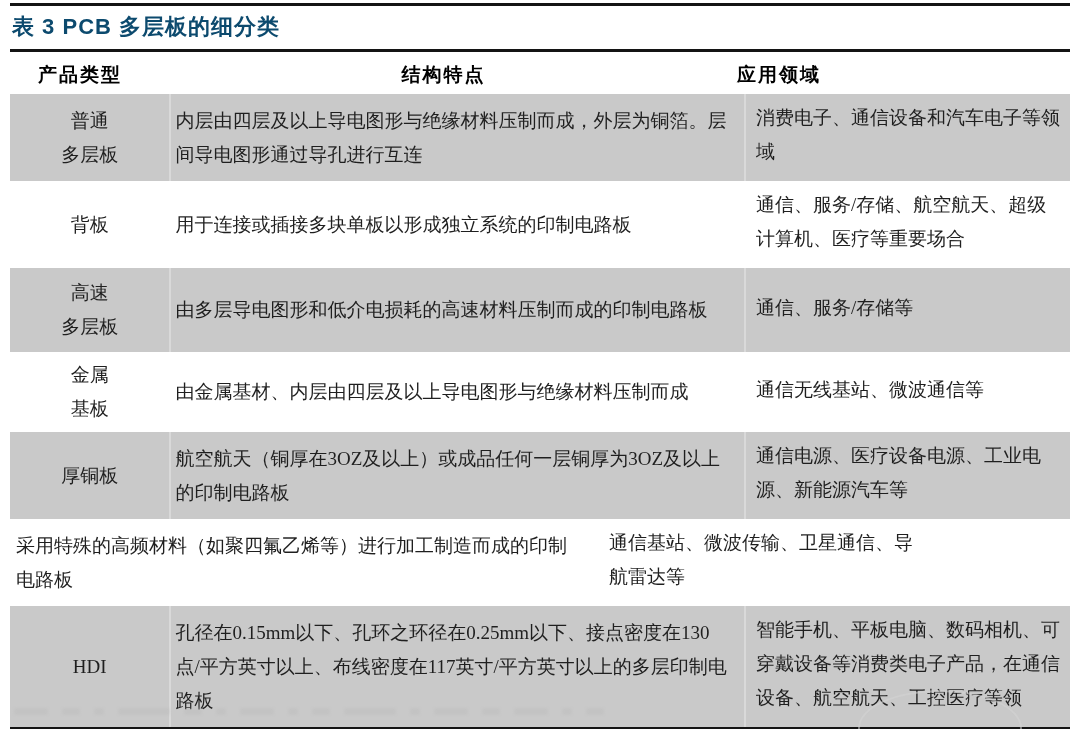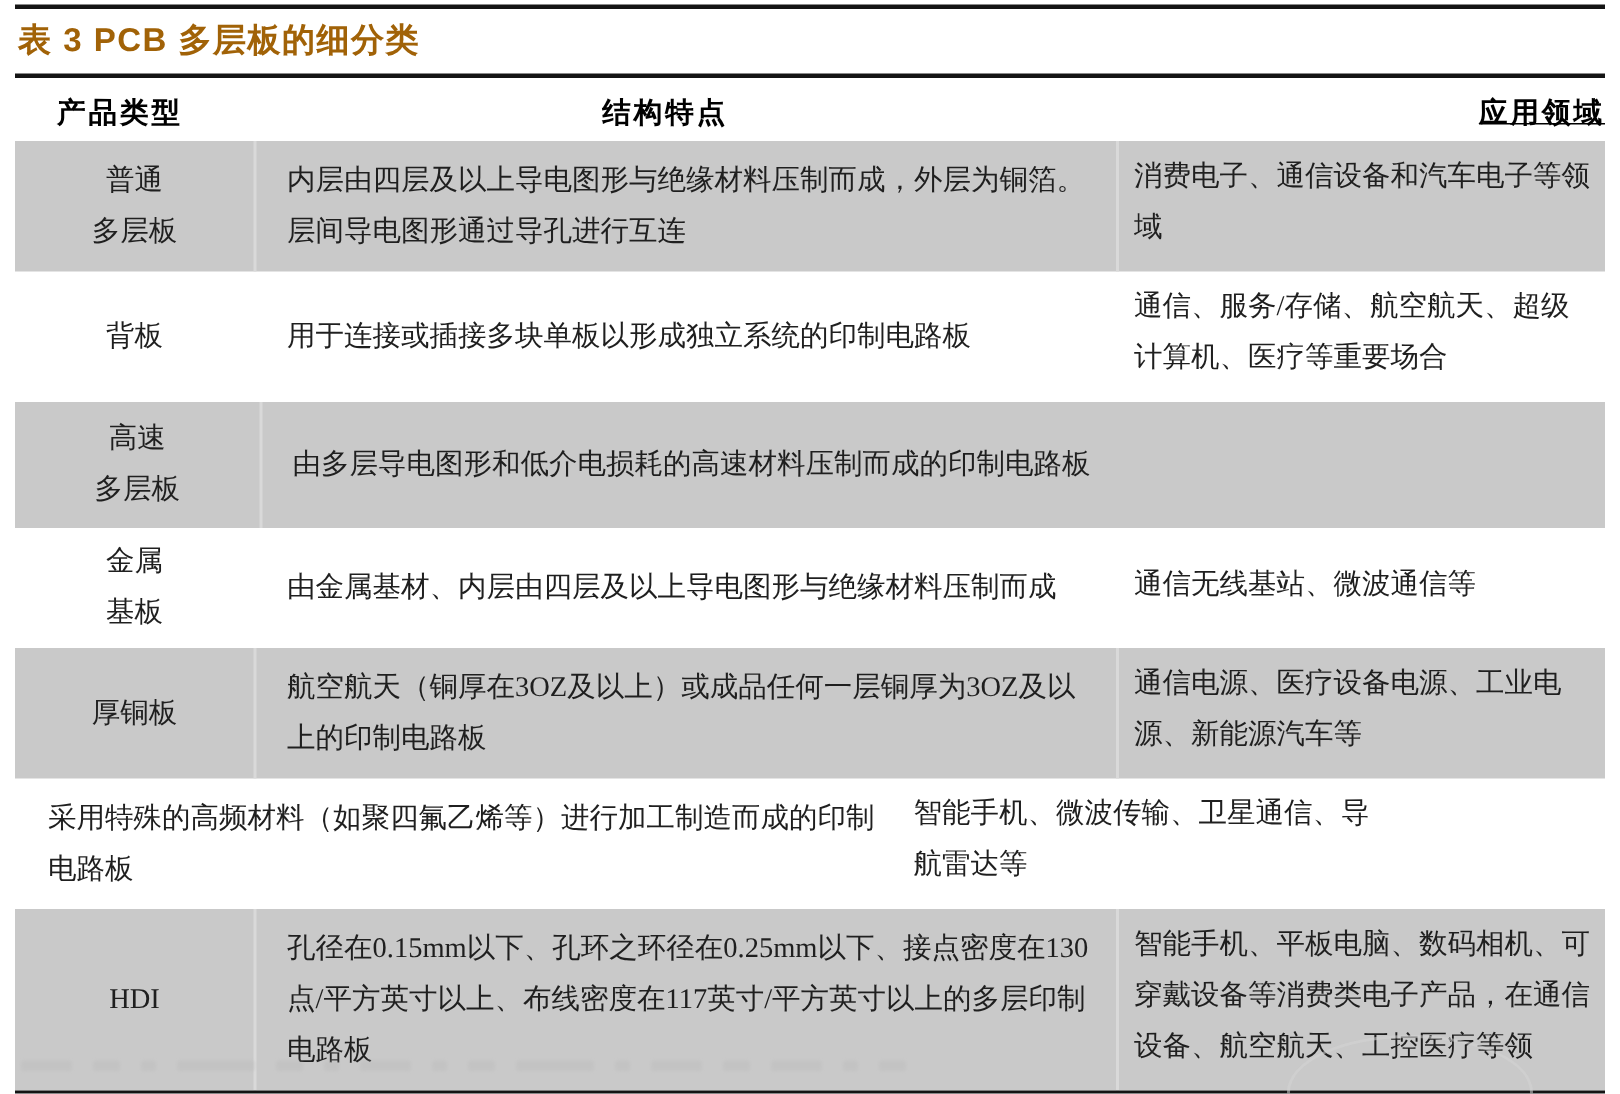--- a/index.html
+++ b/index.html
@@ -26,21 +26,21 @@
   .rule.top    { top: 3px;  height: 3px; }
   .rule.head   { top: 49px; height: 3px; }
 
   .doc-title {
     position: absolute;
     left: 12px;
     top: 12px;
     font-family: "Liberation Sans", "DejaVu Sans", sans-serif;
     font-weight: bold;
     font-size: 22px;
-    color: #a16207;
+    color: #0c4a6e;
     letter-spacing: 1px;
     white-space: nowrap;
   }
 
   .table {
     position: absolute;
     left: 10px;
     top: 55px;
     width: 1060px;
   }
@@ -50,21 +50,21 @@
     height: 39px;
     align-items: center;
     font-family: "Liberation Sans", "DejaVu Sans", sans-serif;
     font-weight: bold;
     font-size: 19px;
     color: #000;
     letter-spacing: 2px;
   }
   .header-row .hc1 { width: 140px; text-align: center; }
   .header-row .hc2 { width: 587px; text-align: center; }
-  .header-row .hc3 { width: 333px; text-align: right; text-decoration: underline; }
+  .header-row .hc3 { width: 333px; text-align: left; }
 
   .row {
     display: flex;
     align-items: stretch;
     font-size: 19px;
     line-height: 34px;
   }
   .row.shaded { background: #c9c9c9; }
   .row.shaded .c2,
   .row.shaded .c3 { border-left: 2px solid #d9d9d9; }
@@ -77,21 +77,21 @@
     justify-content: center;
     text-align: center;
     white-space: pre-line;
     padding: 6px 0;
     box-sizing: border-box;
   }
   .c2 {
     width: 587px;
     display: flex;
     align-items: center;
-    padding: 7px 14px 7px 20px;
+    padding: 7px 14px 7px 4px;
     box-sizing: border-box;
   }
   .c3 {
     width: 333px;
     display: flex;
     align-items: center;
     padding: 7px 6px 12px 10px;
     box-sizing: border-box;
   }
 
@@ -178,20 +178,23 @@
           <span>通信、服务/存储、航空航天、超级计算机、医疗等重要场合</span>
         </div>
     </div>
 
     <div class="row shaded r3">
       <div class="c1">高速
 多层板</div>
       <div class="c2">
           <span>由多层导电图形和低介电损耗的高速材料压制而成的印制电路板</span>
         </div>
+      <div class="c3">
+          <span>通信、服务/存储等</span>
+        </div>
     </div>
 
     <div class="row r4">
       <div class="c1">金属
 基板</div>
       <div class="c2">
           <span>由金属基材、内层由四层及以上导电图形与绝缘材料压制而成</span>
         </div>
       <div class="c3">
           <span>通信无线基站、微波通信等</span>
@@ -206,21 +209,21 @@
       <div class="c3">
           <span>通信电源、医疗设备电源、工业电源、新能源汽车等</span>
         </div>
     </div>
 
     <div class="row r6">
       <div class="c2">
           <span>采用特殊的高频材料（如聚四氟乙烯等）进行加工制造而成的印制电路板</span>
         </div>
       <div class="c3">
-          <span>智能手机、微波传输、卫星通信、导航雷达等</span>
+          <span>通信基站、微波传输、卫星通信、导航雷达等</span>
         </div>
     </div>
 
     <div class="row shaded r7">
       <div class="c1">HDI</div>
       <div class="c2">
           <span>孔径在0.15mm以下、孔环之环径在0.25mm以下、接点密度在130 点/平方英寸以上、布线密度在117英寸/平方英寸以上的多层印制电路板</span>
         </div>
       <div class="c3">
           <span>智能手机、平板电脑、数码相机、可穿戴设备等消费类电子产品，在通信设备、航空航天、工控医疗等领</span>

